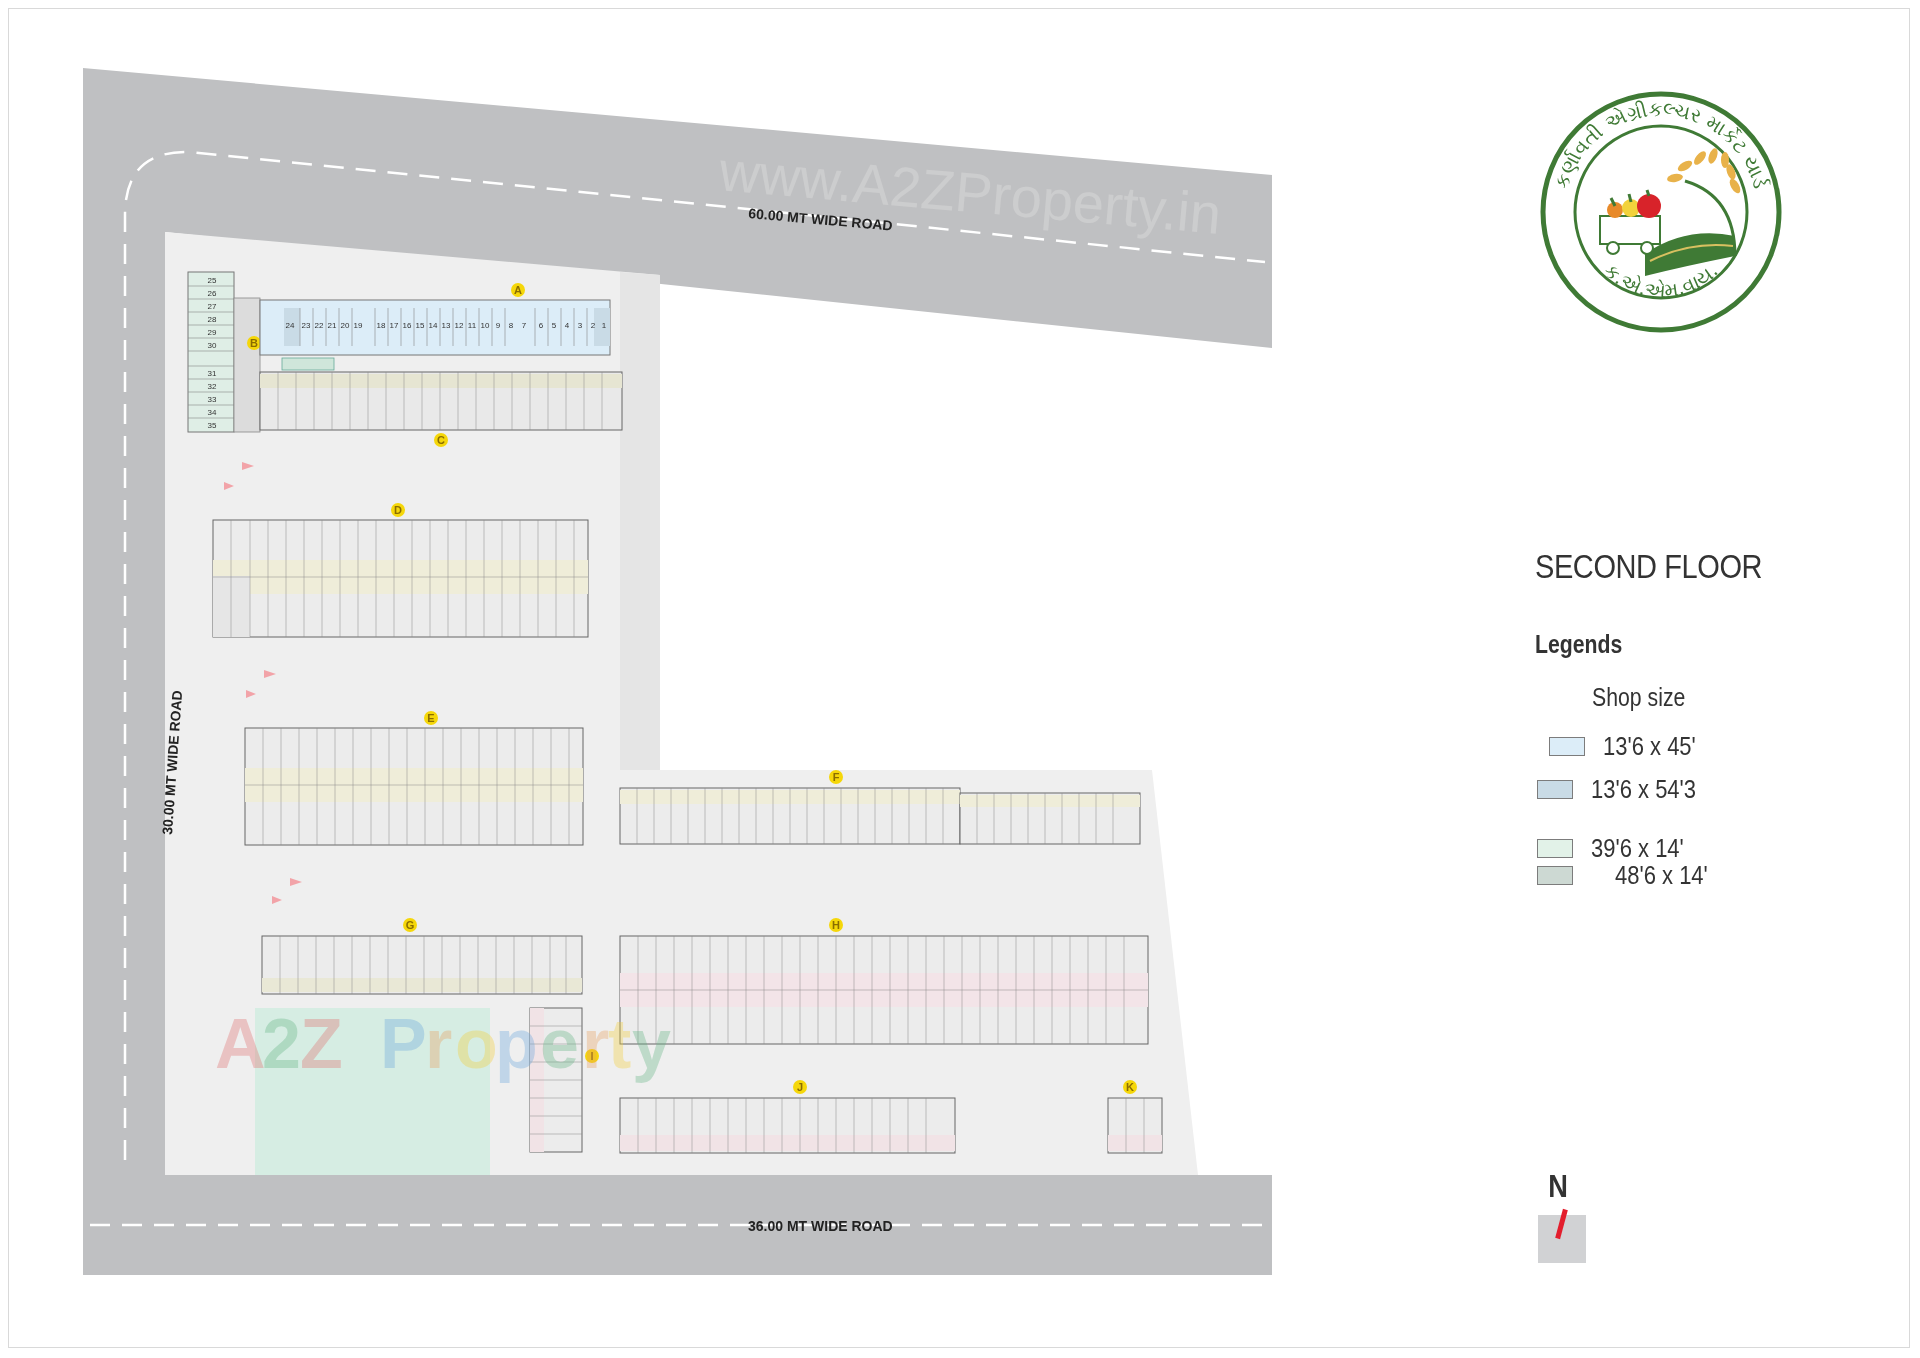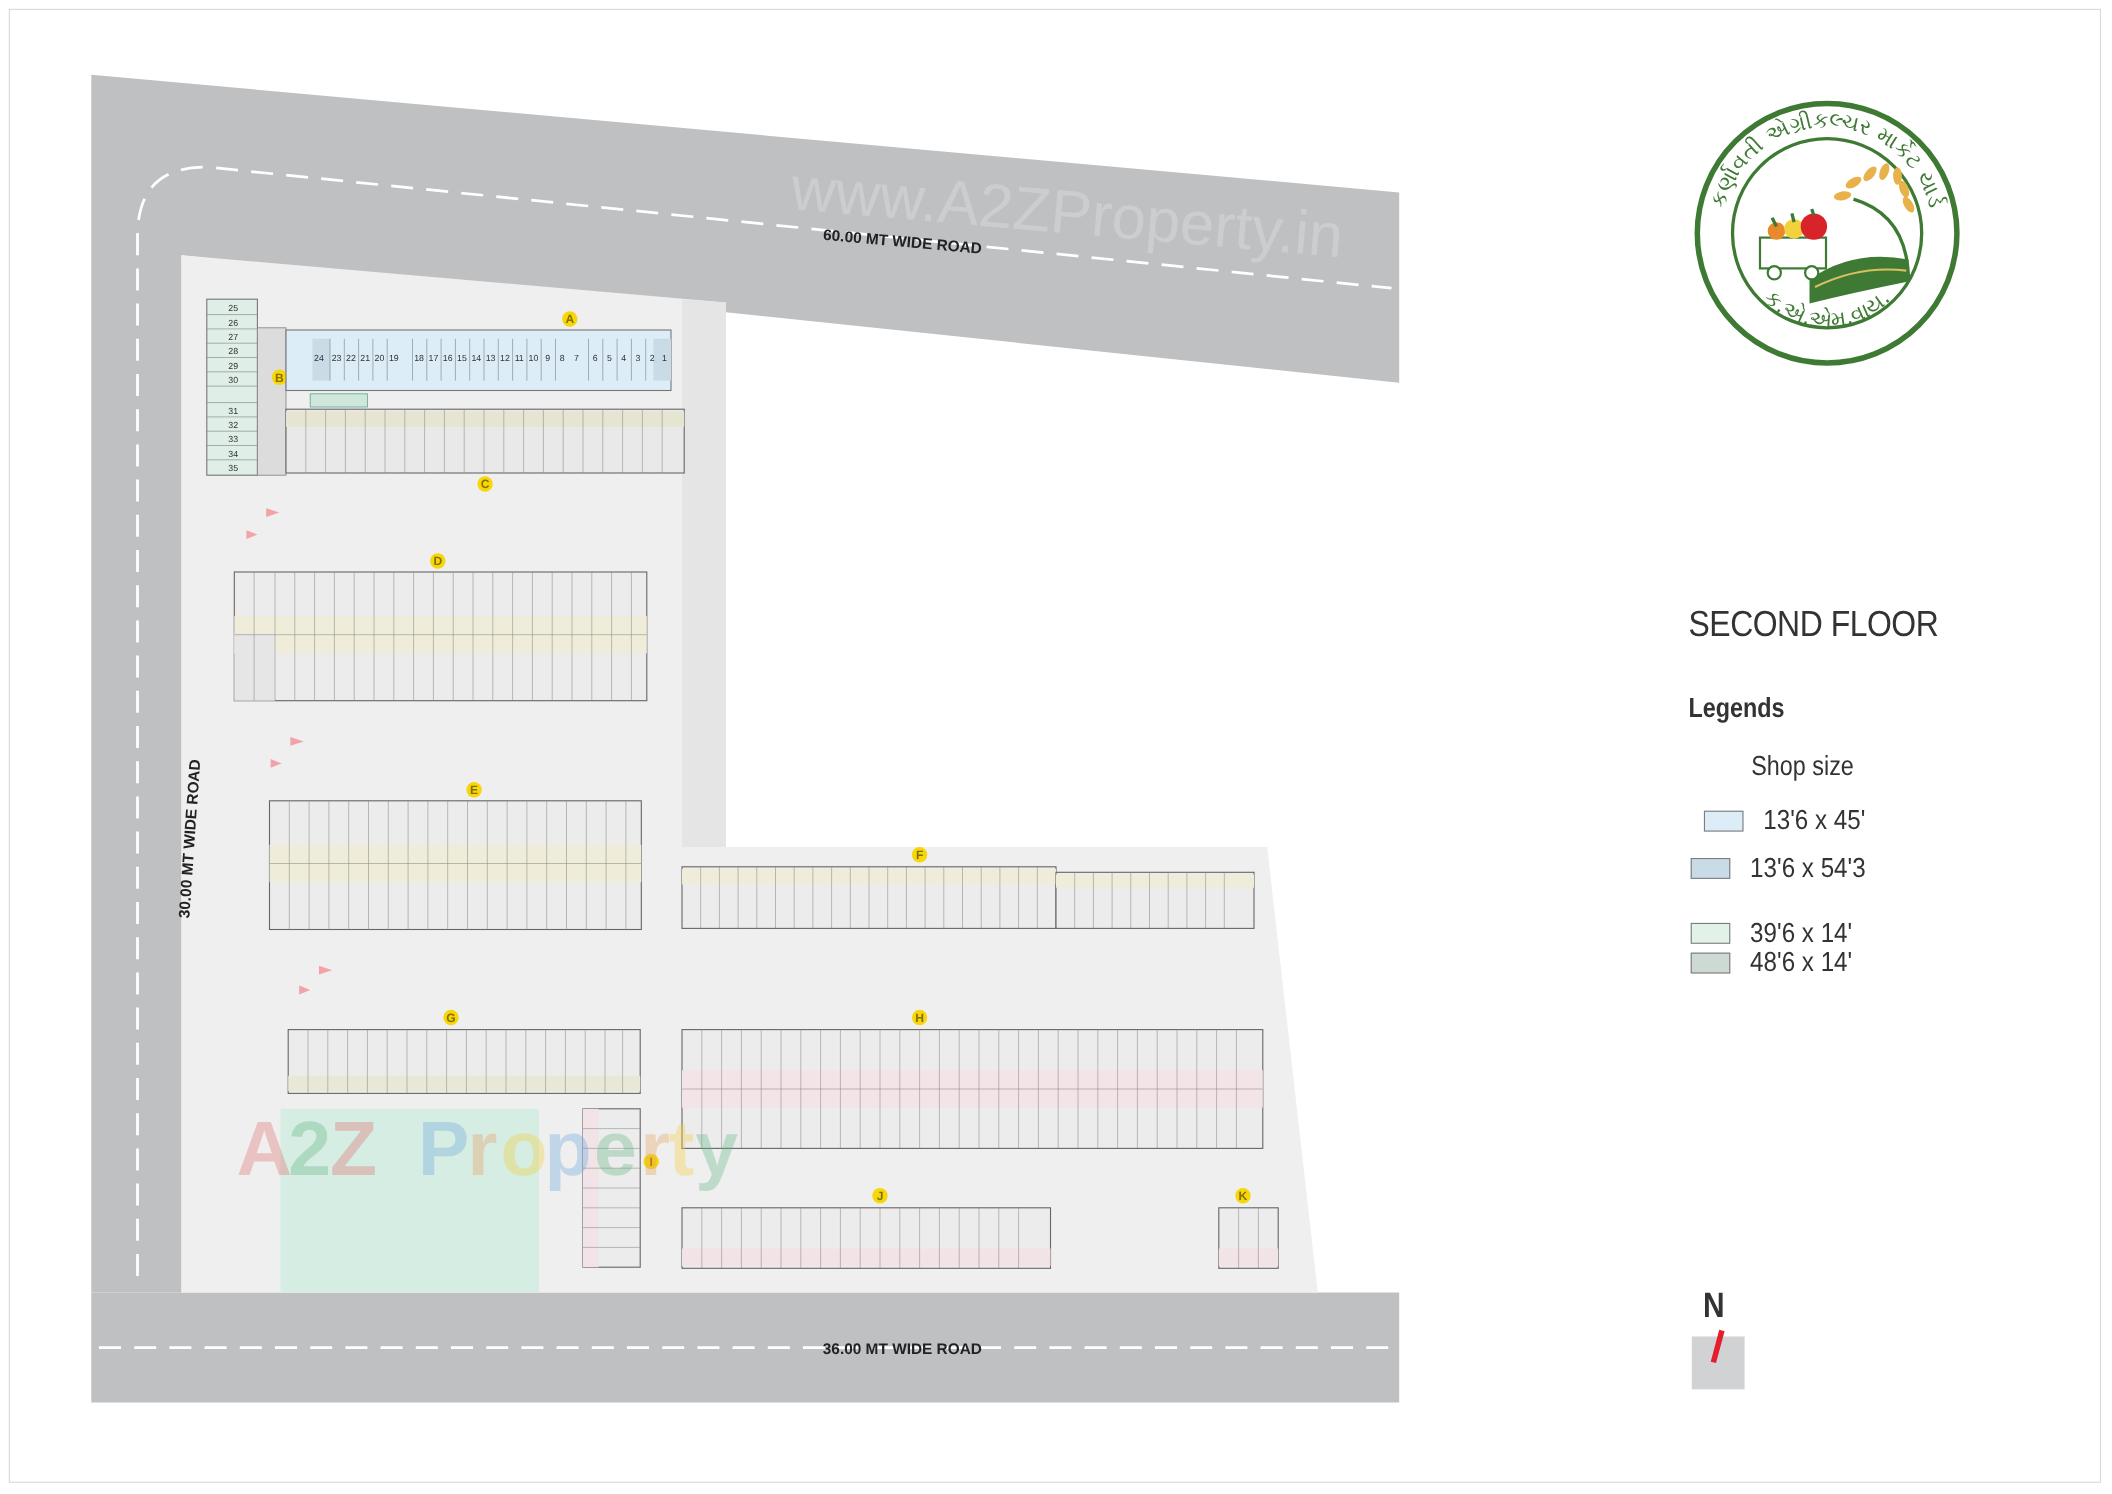--- a/index.html
+++ b/index.html
@@ -446,21 +446,21 @@
   <div class="legend-text">13'6 x 45'</div>
 </div>
 <div class="legend-item" style="top:774px;">
   <div class="swatch" style="background:#c9dbe6;"></div>
   <div class="legend-text">13'6 x 54'3</div>
 </div>
 <div class="legend-item" style="top:817px;margin-top:16px;">
   <div class="swatch" style="background:#e2f2e8;"></div>
   <div class="legend-text">39'6 x 14'</div>
 </div>
-<div class="legend-item" style="top:860px;">
+<div class="legend-item" style="top:860px;gap:24px;">
   <div class="swatch" style="background:#cdd9d3;"></div>
   <div class="legend-text">48'6 x 14'</div>
 </div>
 
 <div class="north">
   <div class="north-n">N</div>
   <div class="north-box">
     <div class="north-needle"></div>
   </div>
 </div>

